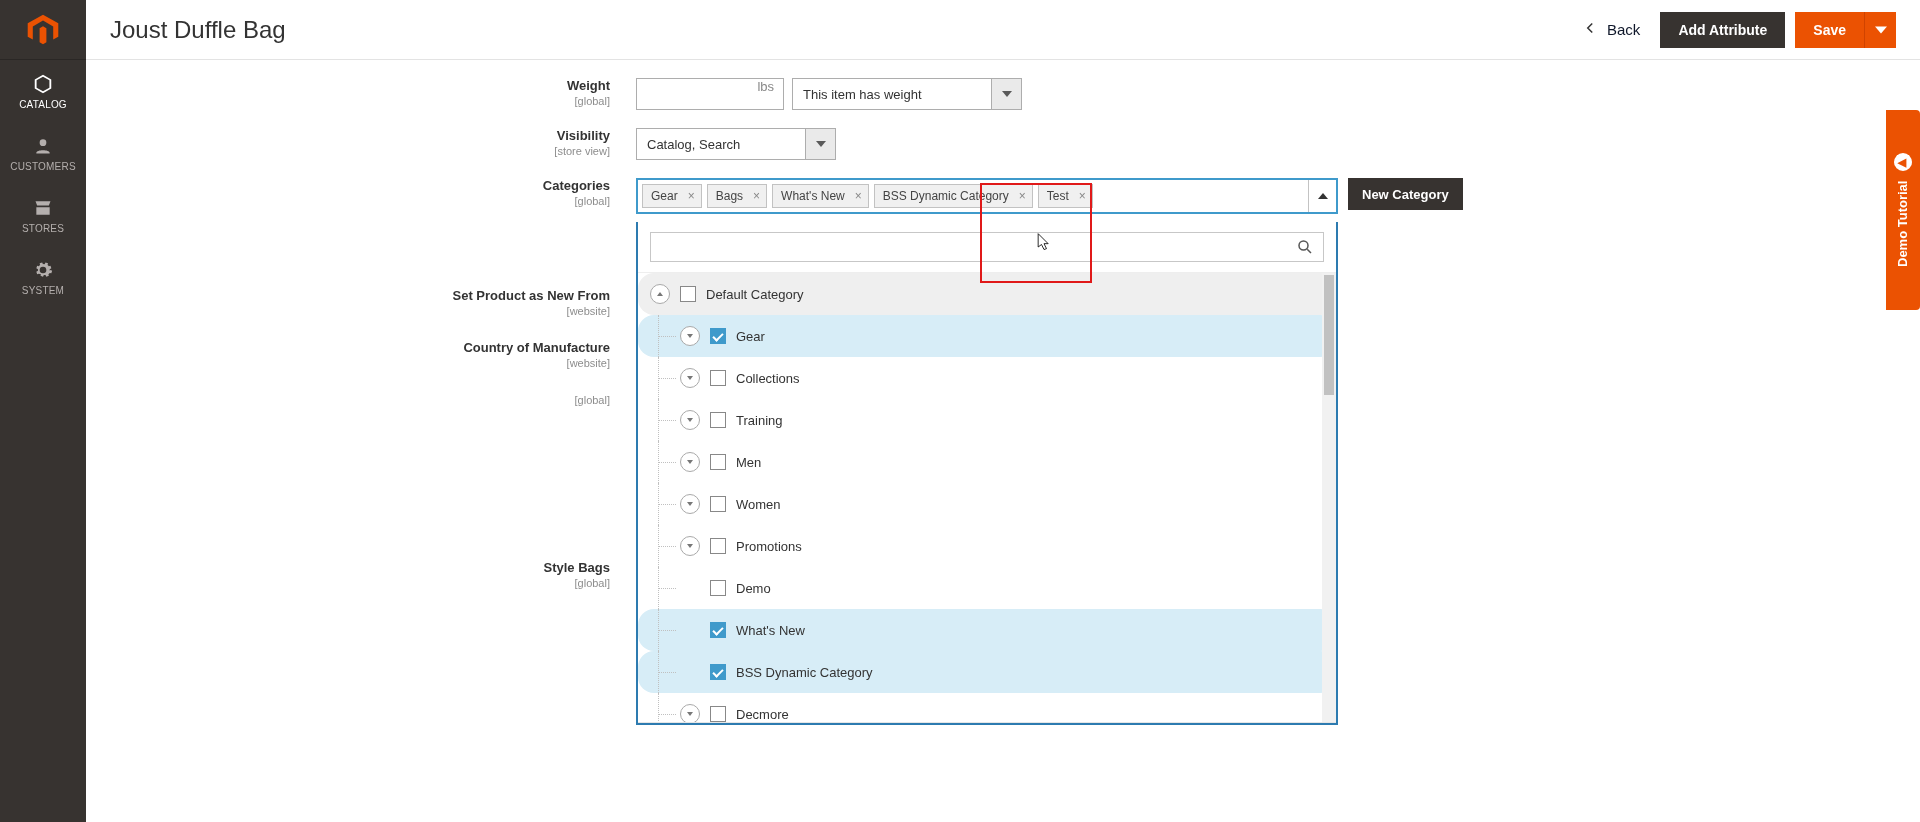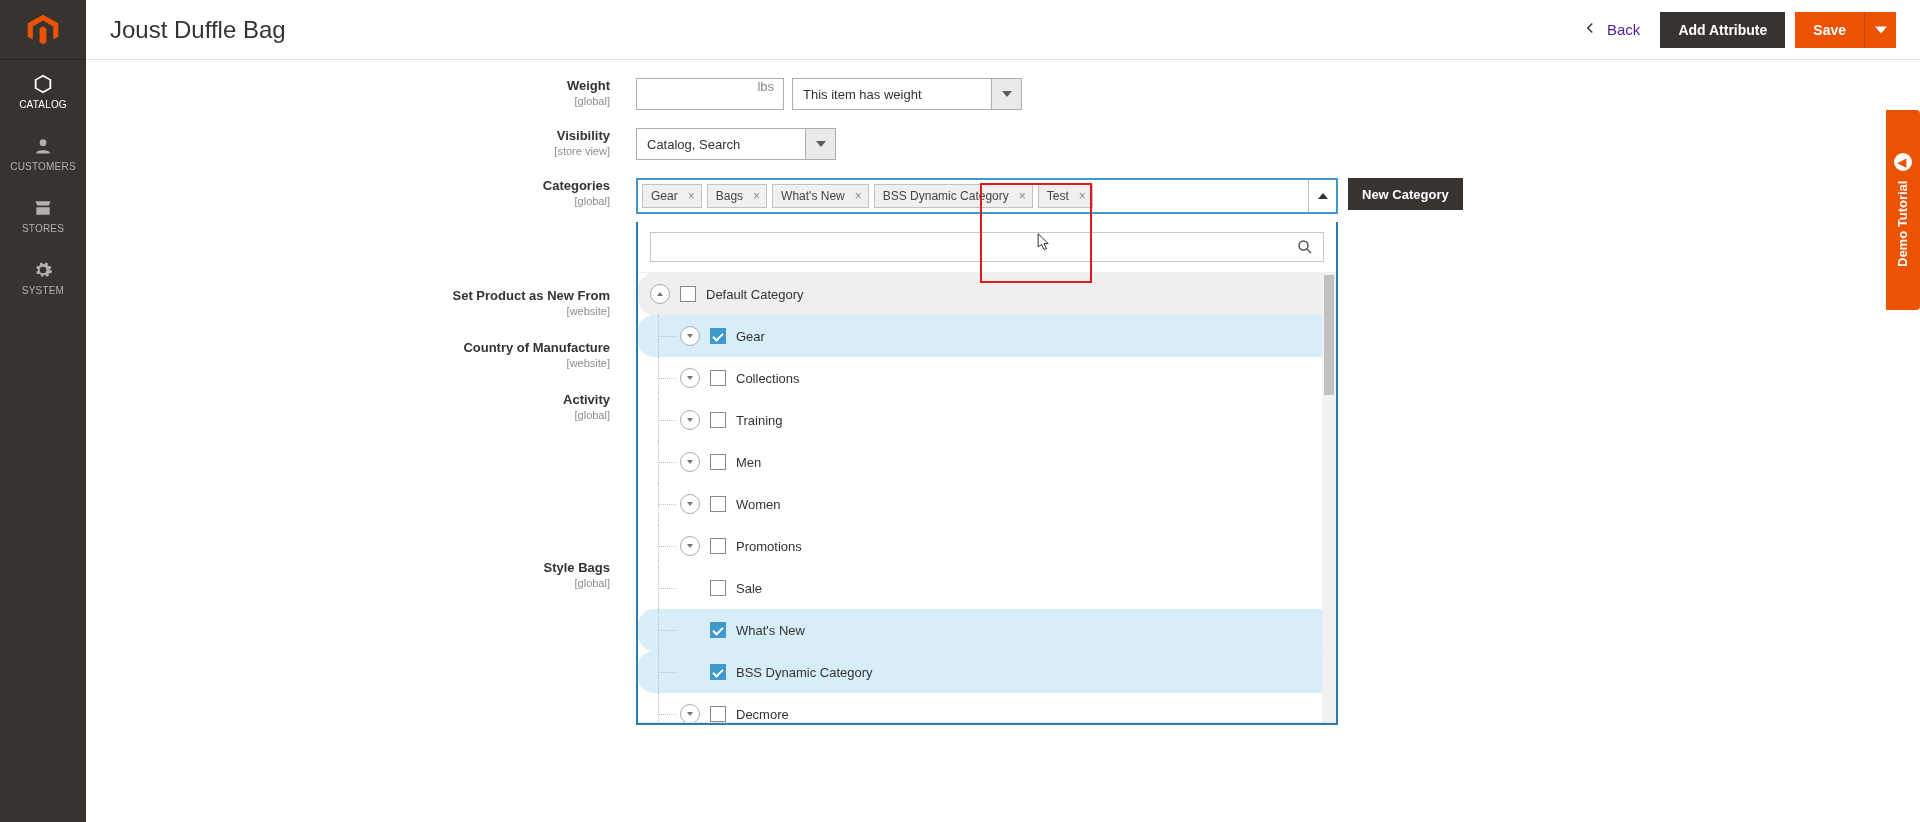--- a/index.html
+++ b/index.html
@@ -51,21 +51,21 @@
 
   
   .topbar{
     position:absolute;left:86px;right:0;top:0;height:60px;
     display:flex;align-items:center;padding:0 24px;
     border-bottom:1px solid #e3e3e3;
     background:#fff;
   }
   .page-title{font-size:24px;font-weight:400;color:#333;}
   .top-actions{margin-left:auto;display:flex;align-items:center;gap:10px;}
-  .back-btn{display:flex;align-items:center;gap:8px;color:#4c1d95;font-size:15px;padding:0 10px;cursor:pointer;}
+  .back-btn{display:flex;align-items:center;gap:8px;color:#0f172a;font-size:15px;padding:0 10px;cursor:pointer;}
   .btn{
     height:36px;padding:0 18px;display:flex;align-items:center;justify-content:center;
     font-size:14px;font-weight:600;border:none;cursor:pointer;color:#fff;
   }
   .btn.dark{background:var(--dark);}
   .btn.primary{background:var(--orange);}
   .btn.primary-dd{background:var(--orange);border-left:1px solid var(--orange-dark);width:32px;padding:0;display:flex;align-items:center;justify-content:center;}
   .btn.primary-dd svg{width:12px;height:12px;fill:#fff;}
   .btn-group{display:flex;}
 
@@ -398,21 +398,21 @@
                   <svg viewBox="0 0 10 10">
                     <path d="M2 3l3 4 3-4z"></path>
                   </svg>
                 </span>
                 <span class="cb"></span>
                 <span class="label">Promotions</span>
               </div>
               <div class="tree-row lvl1">
                 <span class="arw spacer"></span>
                 <span class="cb"></span>
-                <span class="label">Sale</span>
+                <span class="label">Demo</span>
               </div>
               <div class="tree-row lvl1 selected">
                 <span class="arw spacer"></span>
                 <span class="cb checked"></span>
                 <span class="label">What's New</span>
               </div>
               <div class="tree-row lvl1 selected">
                 <span class="arw spacer"></span>
                 <span class="cb checked"></span>
                 <span class="label">BSS Dynamic Category</span>
@@ -436,21 +436,20 @@
 
     <div style="position:absolute;left:0;top:228px;width:550px;text-align:right;padding-right:26px;">
       <div class="lbl-main">Set Product as New From</div>
       <div class="lbl-sub">[website]</div>
     </div>
     <div style="position:absolute;left:0;top:280px;width:550px;text-align:right;padding-right:26px;">
       <div class="lbl-main">Country of Manufacture</div>
       <div class="lbl-sub">[website]</div>
     </div>
     <div style="position:absolute;left:0;top:332px;width:550px;text-align:right;padding-right:26px;">
-      <div class="lbl-main">Activity</div>
       <div class="lbl-sub">[global]</div>
     </div>
     <div style="position:absolute;left:0;top:500px;width:550px;text-align:right;padding-right:26px;">
       <div class="lbl-main">Style Bags</div>
       <div class="lbl-sub">[global]</div>
     </div>
 
   </div>
 </div>
 

